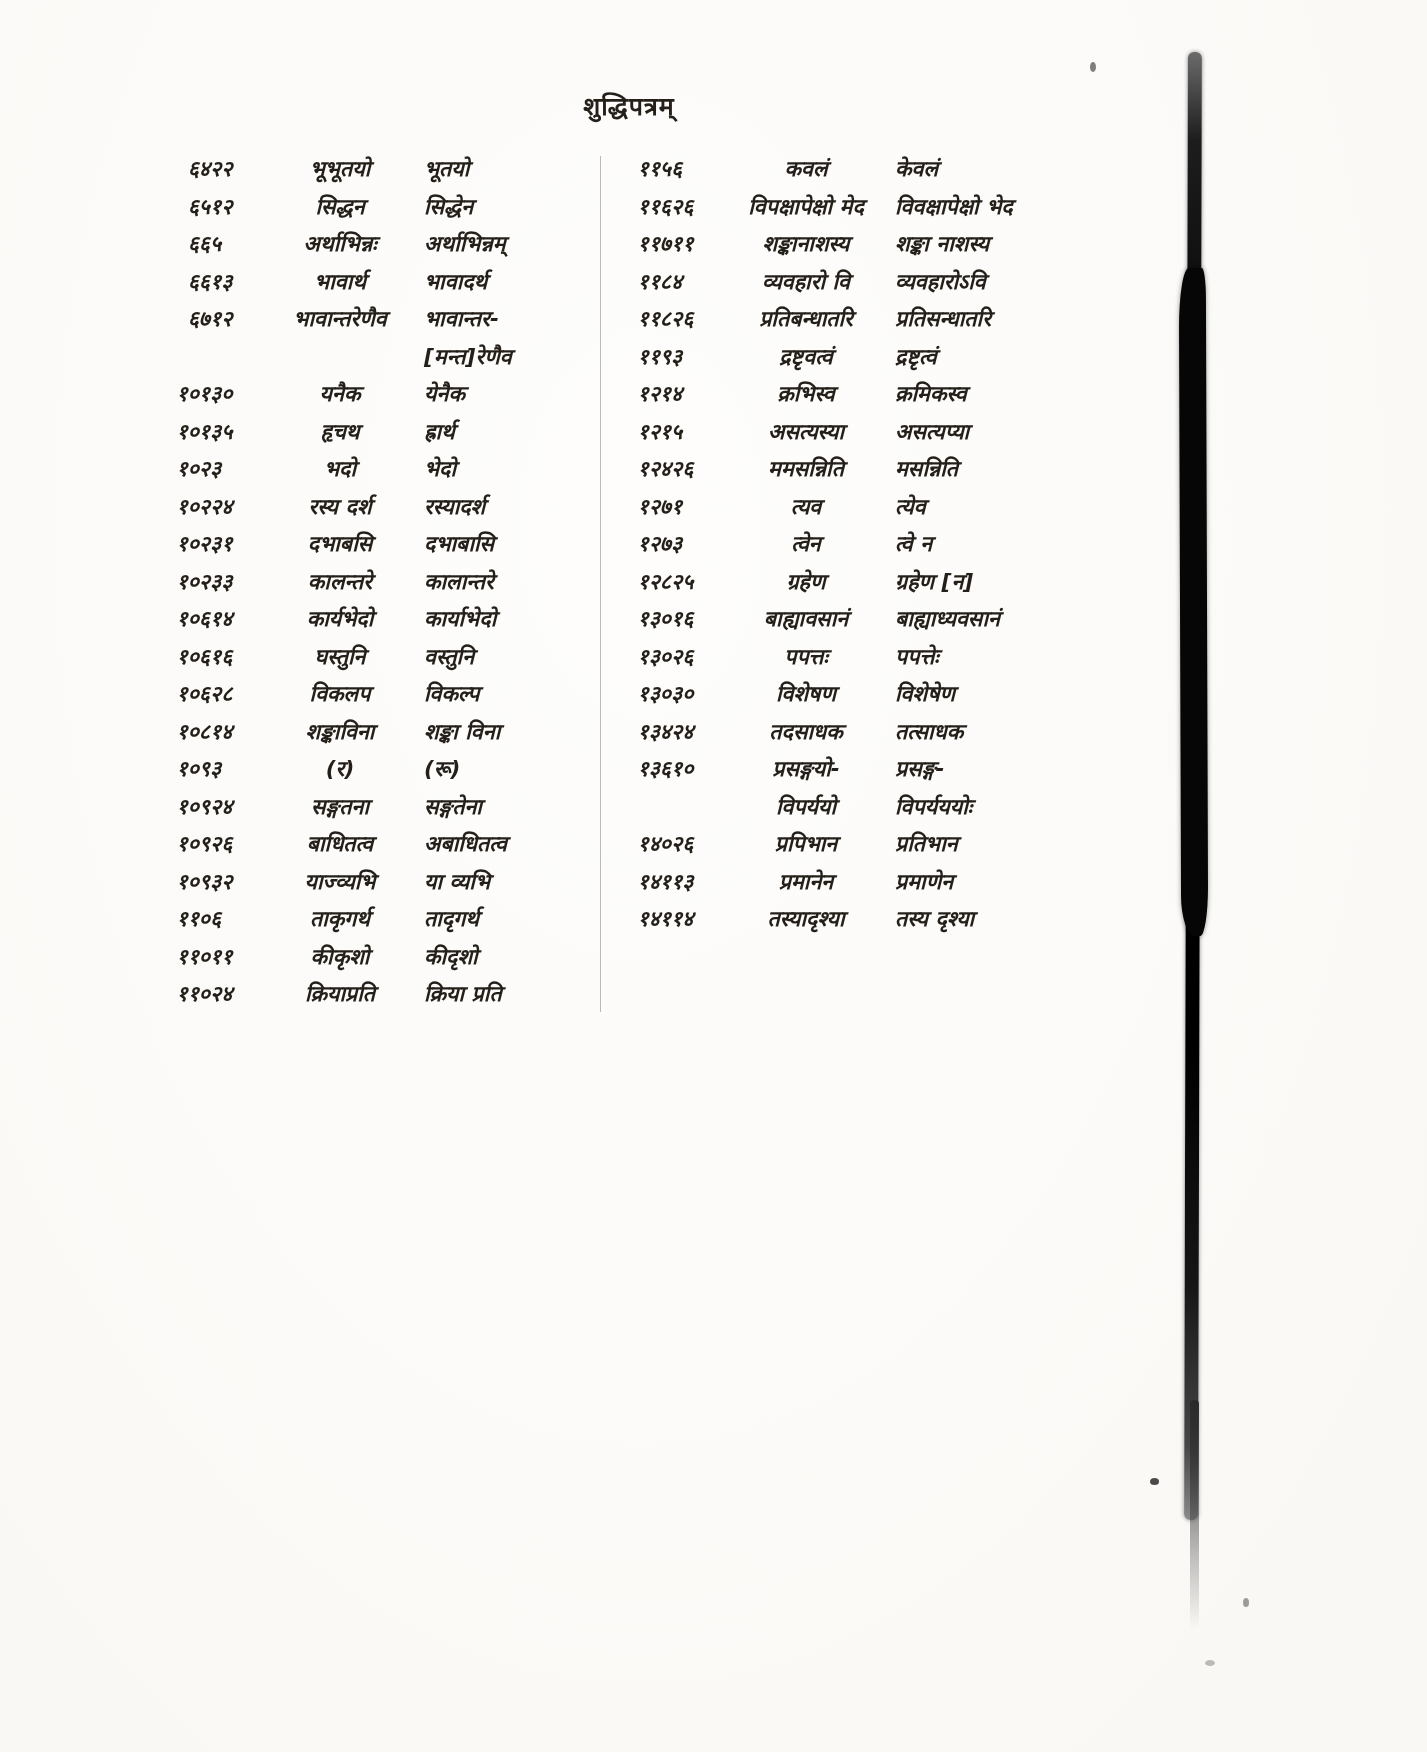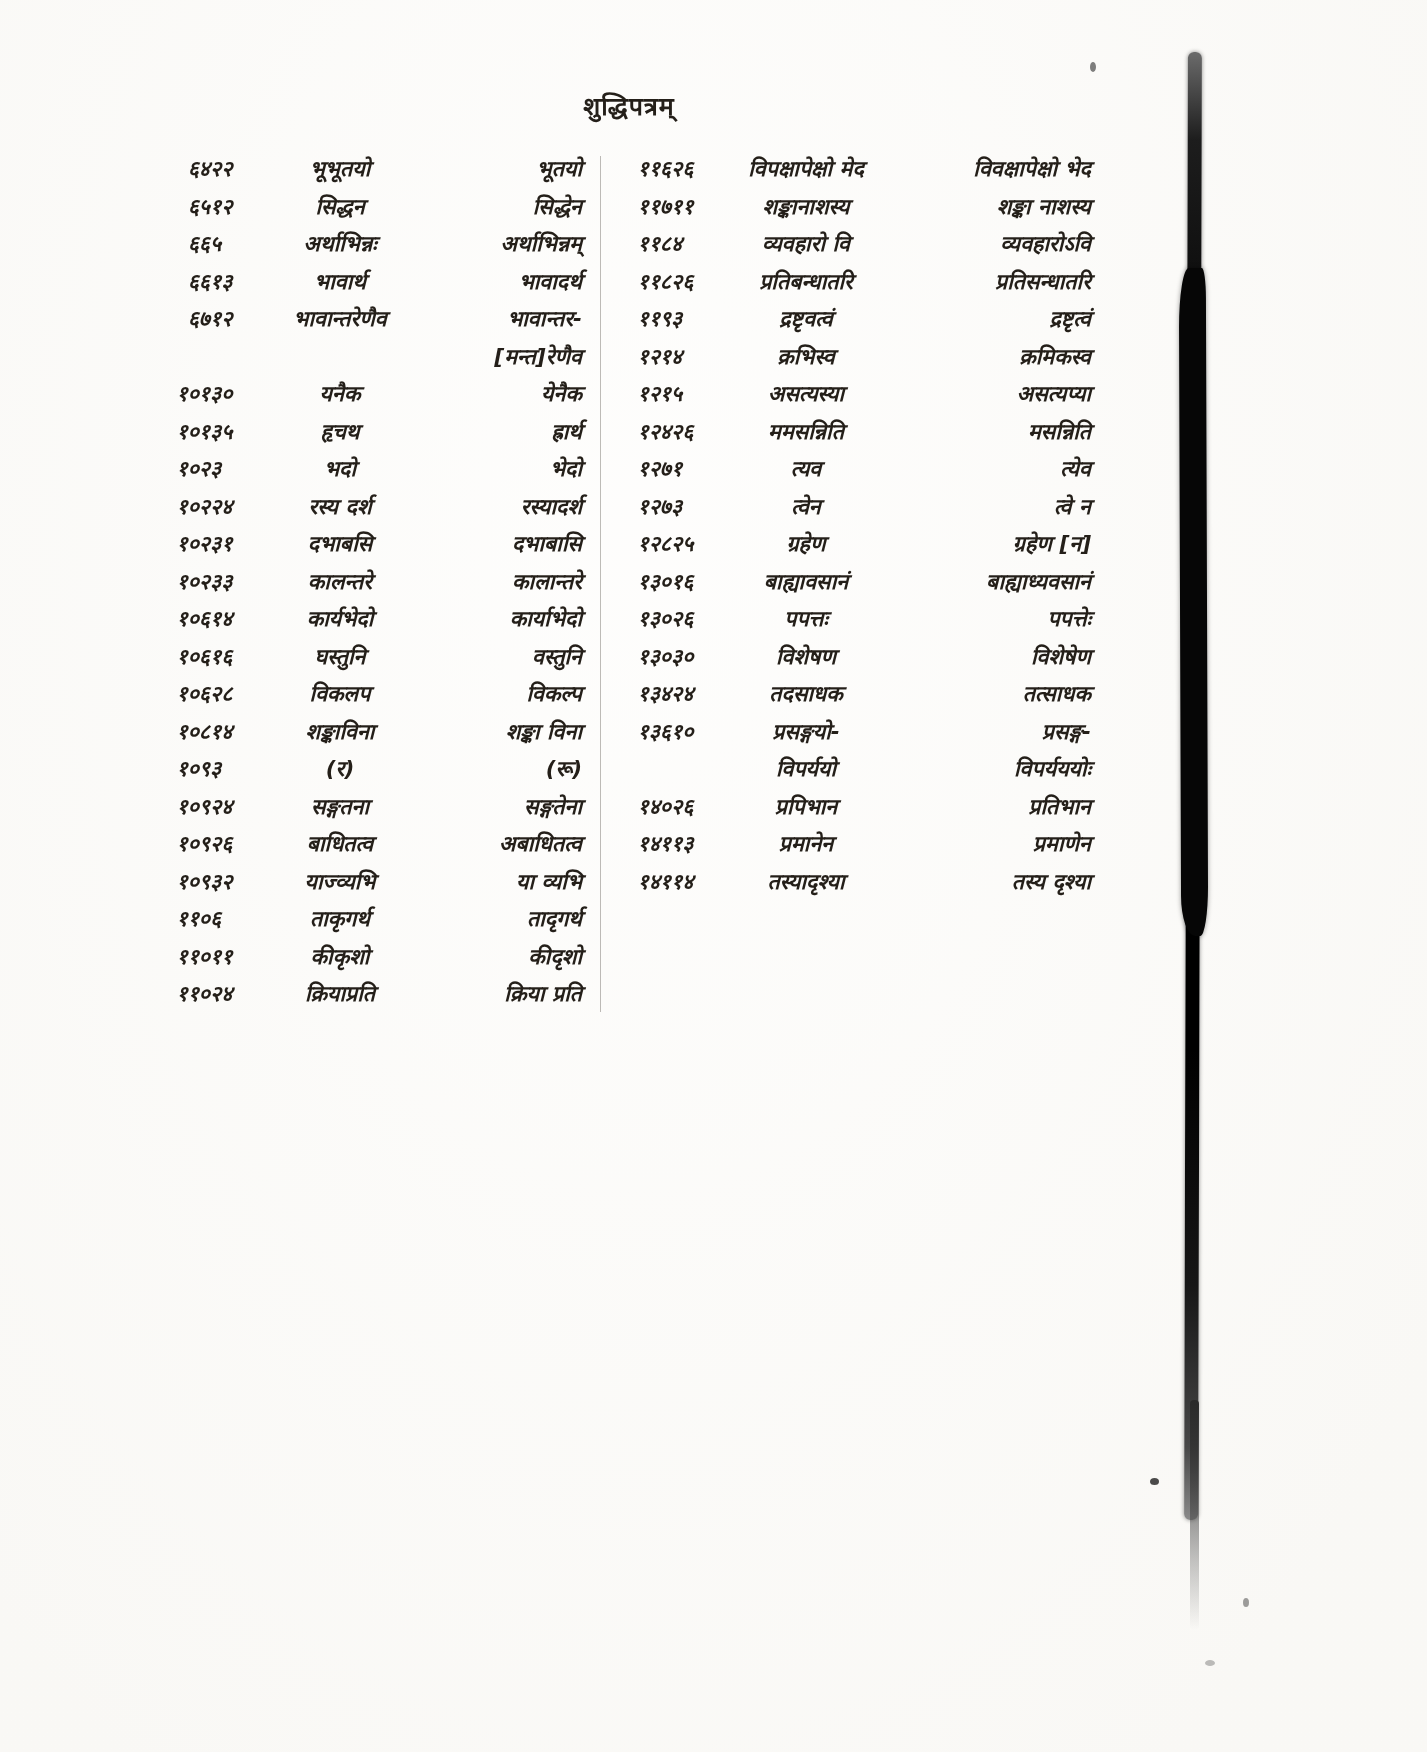--- a/index.html
+++ b/index.html
@@ -48,21 +48,21 @@
     vertical-align: top;
     white-space: pre-line;
     font-size: 21.5px;
     line-height: 37.5px;
     font-weight: bold;
     padding: 0;
   }
   .c-page { min-width: 54px; text-align: right; }
   .c-line { min-width: 46px; text-align: left; }
   .c-wrong { padding-left: 22px; min-width: 168px; text-align: center; }
-  .c-correct { padding-left: 10px; min-width: 158px; text-align: right; }
+  .c-correct { padding-left: 10px; min-width: 158px; }
   .right-table .c-wrong { min-width: 178px; }
   .right-table .c-correct { min-width: 196px; }
   .divider {
     width: 1px;
     height: 856px;
     background: rgba(70, 63, 54, 0.35);
     margin: 6px 16px 0 18px;
     align-self: flex-start;
   }
   
@@ -253,20 +253,26 @@
             <td class="c-correct">क्रिया प्रति</td>
           </tr>
         </tbody>
     </table>
 
     <div class="divider"></div>
 
     <table class="errata right-table">
       <tbody>
           <tr>
+            <td class="c-page">११५</td>
+            <td class="c-line">६</td>
+            <td class="c-wrong">कवलं</td>
+            <td class="c-correct">केवलं</td>
+          </tr>
+          <tr>
             <td class="c-page">११६</td>
             <td class="c-line">२६</td>
             <td class="c-wrong">विपक्षापेक्षो मेद</td>
             <td class="c-correct">विवक्षापेक्षो भेद</td>
           </tr>
           <tr>
             <td class="c-page">११७</td>
             <td class="c-line">११</td>
             <td class="c-wrong">शङ्कानाशस्य</td>
             <td class="c-correct">शङ्का नाशस्य</td>

